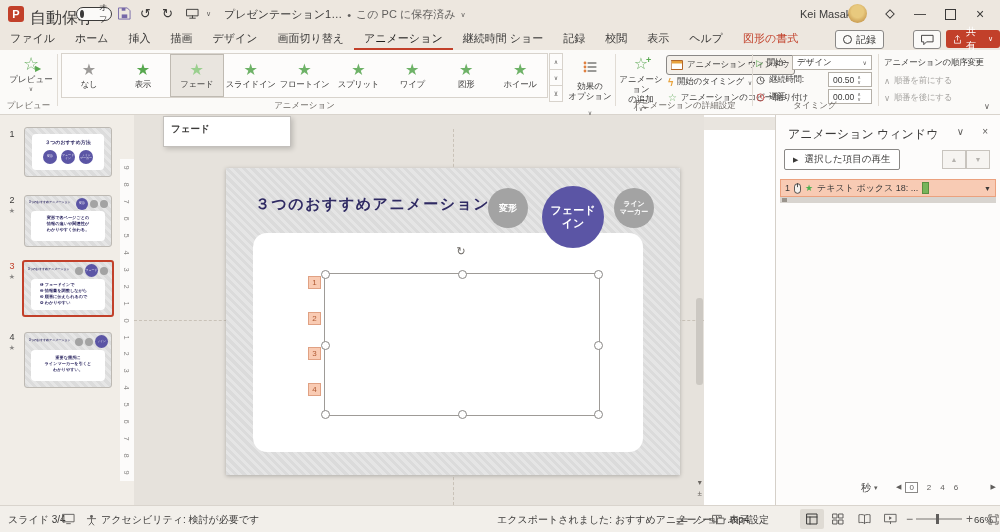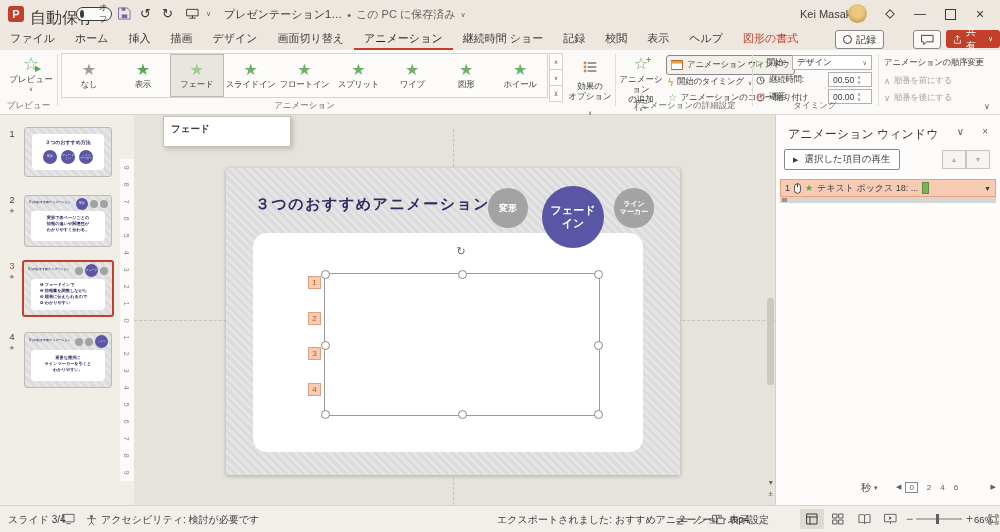--- a/index.html
+++ b/index.html
@@ -107,21 +107,21 @@
   .hruler .band{position:absolute;left:86px;top:0;width:468px;height:13px;background:#FCFBFA;
                 display:flex;align-items:center;}
   .hr-num{flex:1;text-align:center;font-size:7.5px;color:#8A8886;}
   .vruler{left:120px;top:115px;width:14px;height:390px;background:#F1EDE7;}
   .vruler .band{position:absolute;left:0;top:44px;width:14px;height:322px;background:#FCFBFA;
                 display:flex;flex-direction:column;}
   .vr-num{flex:1;display:flex;align-items:center;justify-content:center;font-size:7.5px;color:#8A8886;
           transform:rotate(90deg);}
 
   
-  .canvas{left:134px;top:115px;width:641px;height:390px;background:#E6E2DC;overflow:hidden;}
+  .canvas{left:134px;top:115px;width:570px;height:390px;background:#E6E2DC;overflow:hidden;}
   .guide-v{position:absolute;left:319px;top:14px;height:376px;border-left:1px dashed #C9C2B8;}
   .guide-h{position:absolute;top:205px;left:0;width:641px;border-top:1px dashed #C9C2B8;}
   .slide{position:absolute;left:92px;top:53px;width:454px;height:307px;
          background:repeating-linear-gradient(45deg,#DBDBDB 0 3px,#E5E5E5 3px 6px);
          box-shadow:0 1px 4px rgba(0,0,0,.25);}
   .slide-white{position:absolute;left:27px;top:65px;width:390px;height:219px;background:#fff;border-radius:14px;}
   .slide-title{position:absolute;left:29px;top:27px;font-size:15px;font-weight:bold;color:#2F2A63;letter-spacing:1.5px;}
   .badge{position:absolute;border-radius:50%;color:#fff;font-weight:bold;display:flex;align-items:center;
          justify-content:center;text-align:center;white-space:pre-line;}
   .badge.gray{background:#A3A3A3;}

